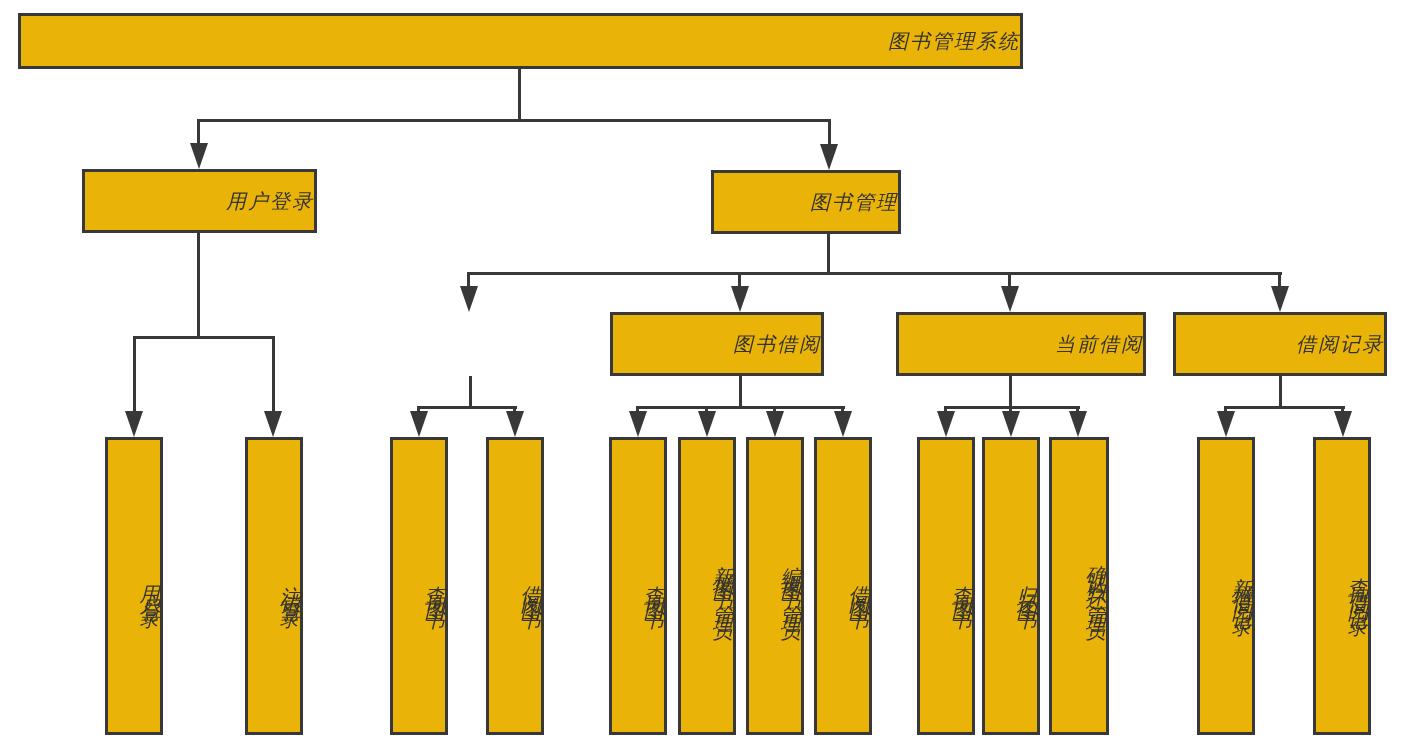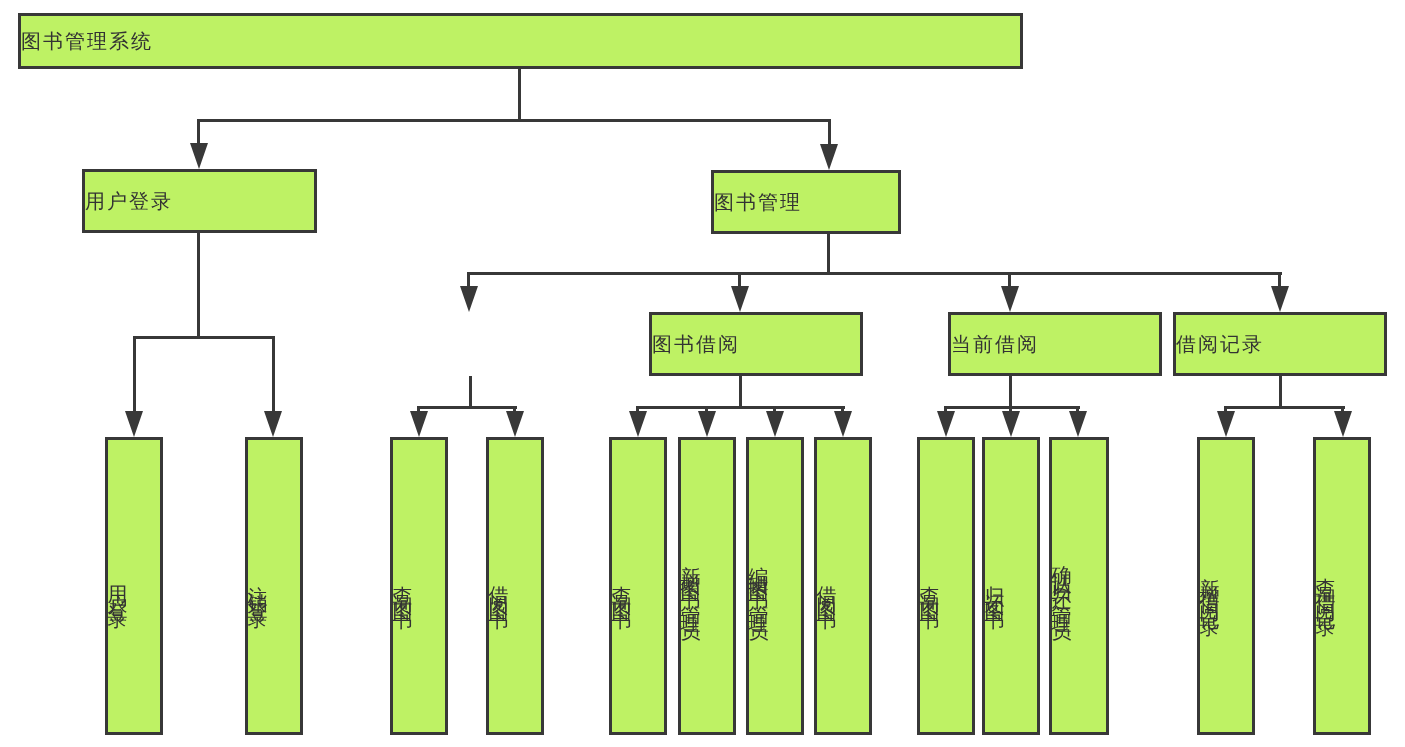--- a/index.html
+++ b/index.html
@@ -22,23 +22,23 @@
   .ar{
     position:absolute;width:0;height:0;
     border-left:9px solid transparent;
     border-right:9px solid transparent;
     border-top:26px solid var(--line);
   }
   
   .box{
     position:absolute;
     box-sizing:border-box;
-    background:#bef264;
+    background:#eab308;
     border:3px solid var(--line);
-    display:flex;align-items:center;justify-content:flex-start;
+    display:flex;align-items:center;justify-content:flex-end;font-style:italic;
   }
   .hbox{height:64px;}
   .vbox{width:58px;height:298px;}
   .lbl{
     font-size:20px;
     letter-spacing:2px;
     white-space:nowrap;
   }
   .vlbl{
     writing-mode:vertical-rl;
@@ -125,24 +125,24 @@
     <span class="lbl">图书管理系统</span>
   </div>
 
   <div class="box hbox" style="left:82px;top:169px;width:235px">
     <span class="lbl">用户登录</span>
   </div>
   <div class="box hbox" style="left:711px;top:170px;width:190px">
     <span class="lbl">图书管理</span>
   </div>
 
-  <div class="box hbox" style="left:649px;top:312px;width:214px">
+  <div class="box hbox" style="left:610px;top:312px;width:214px">
     <span class="lbl">图书借阅</span>
   </div>
-  <div class="box hbox" style="left:948px;top:312px;width:214px">
+  <div class="box hbox" style="left:896px;top:312px;width:250px">
     <span class="lbl">当前借阅</span>
   </div>
   <div class="box hbox" style="left:1173px;top:312px;width:214px">
     <span class="lbl">借阅记录</span>
   </div>
 
   <div class="box vbox" style="left:105px;top:437px">
     <span class="vlbl">用户登录</span>
   </div>
   <div class="box vbox" style="left:245px;top:437px">

